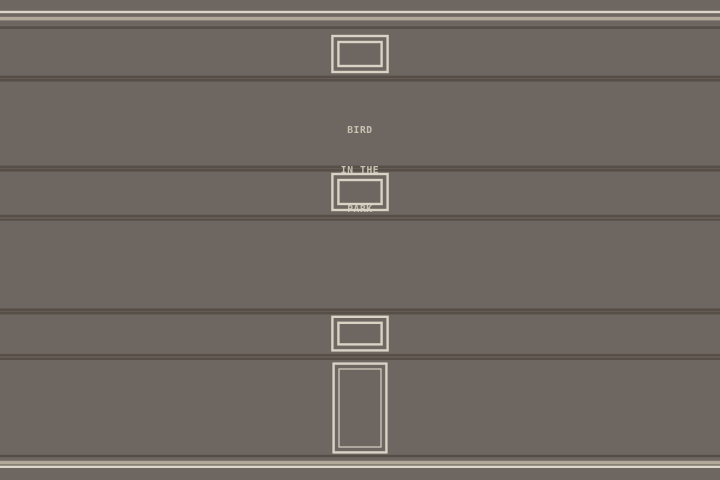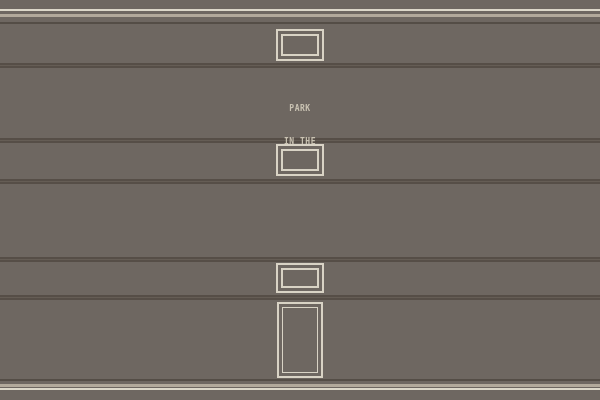--- a/index.html
+++ b/index.html
@@ -104,22 +104,23 @@
   <div class="groove" id="groove-2"></div>
   <div class="groove" id="groove-3"></div>
   <div class="groove" id="groove-4"></div>
   <div class="groove" id="groove-5"></div>
 
   <div class="frame" id="frame-1">
     <div class="frame-inner"></div>
   </div>
 
   <div class="wall-label" id="label-bird">
+    <span class="label-line">BIRD</span>
+    <span class="label-line">IN THE</span>
     <span class="label-line">PARK</span>
-    <span class="label-line">IN THE</span>
   </div>
 
   <div class="frame" id="frame-2">
     <div class="frame-inner"></div>
   </div>
 
 
   <div class="frame" id="frame-3">
     <div class="frame-inner"></div>
   </div>

